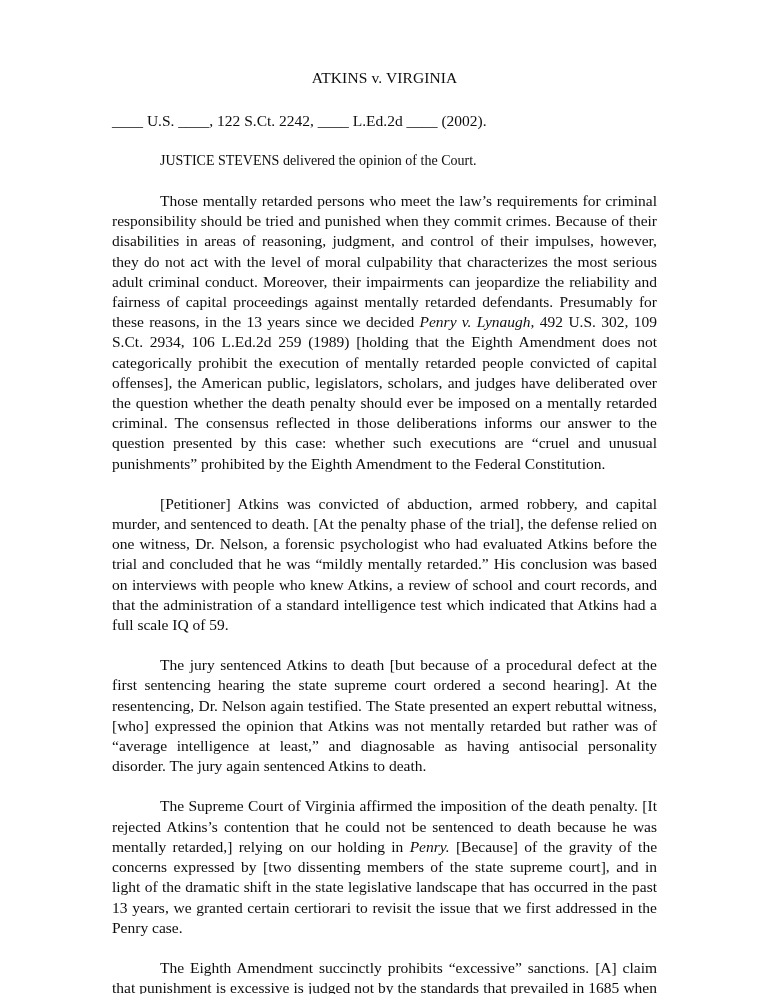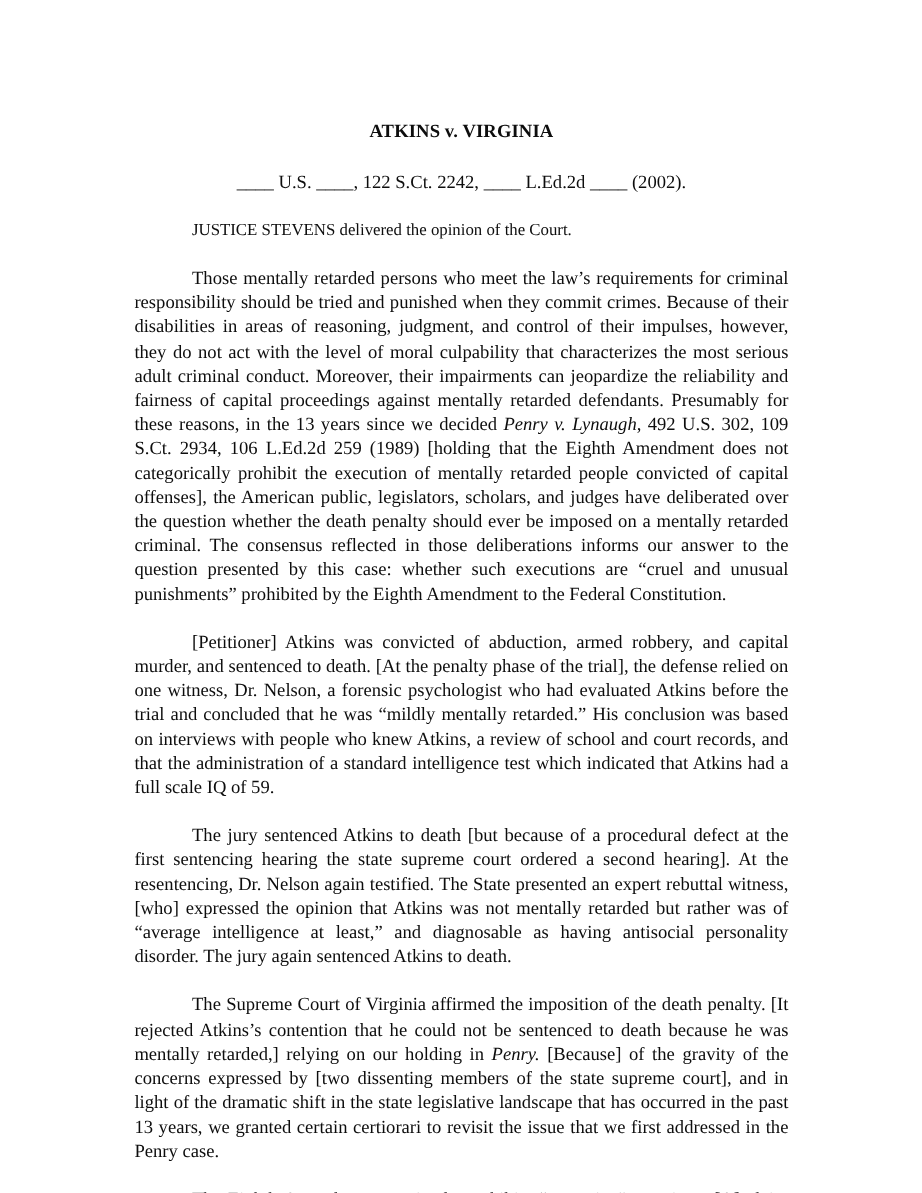--- a/index.html
+++ b/index.html
@@ -24,31 +24,30 @@
     box-sizing: border-box;
   }
   .content {
     position: absolute;
     left: 112px;
     top: 0;
     width: 545px;
   }
   .case-title {
     margin: 0;
-    padding-top: 100px;
+    padding-top: 68px;
     text-align: center;
     font-size: 15.5px;
-    font-weight: bold;
+    font-weight: normal;
     letter-spacing: 0.1px;
     line-height: 20px;
   }
   .citation {
     margin: 0;
     padding-top: 23px;
-    text-align: center;
     font-size: 15.5px;
     line-height: 20px;
   }
   .byline {
     margin: 0;
     padding-top: 20px;
     text-indent: 48px;
     font-size: 14px;
     line-height: 20px;
     text-align: left;

